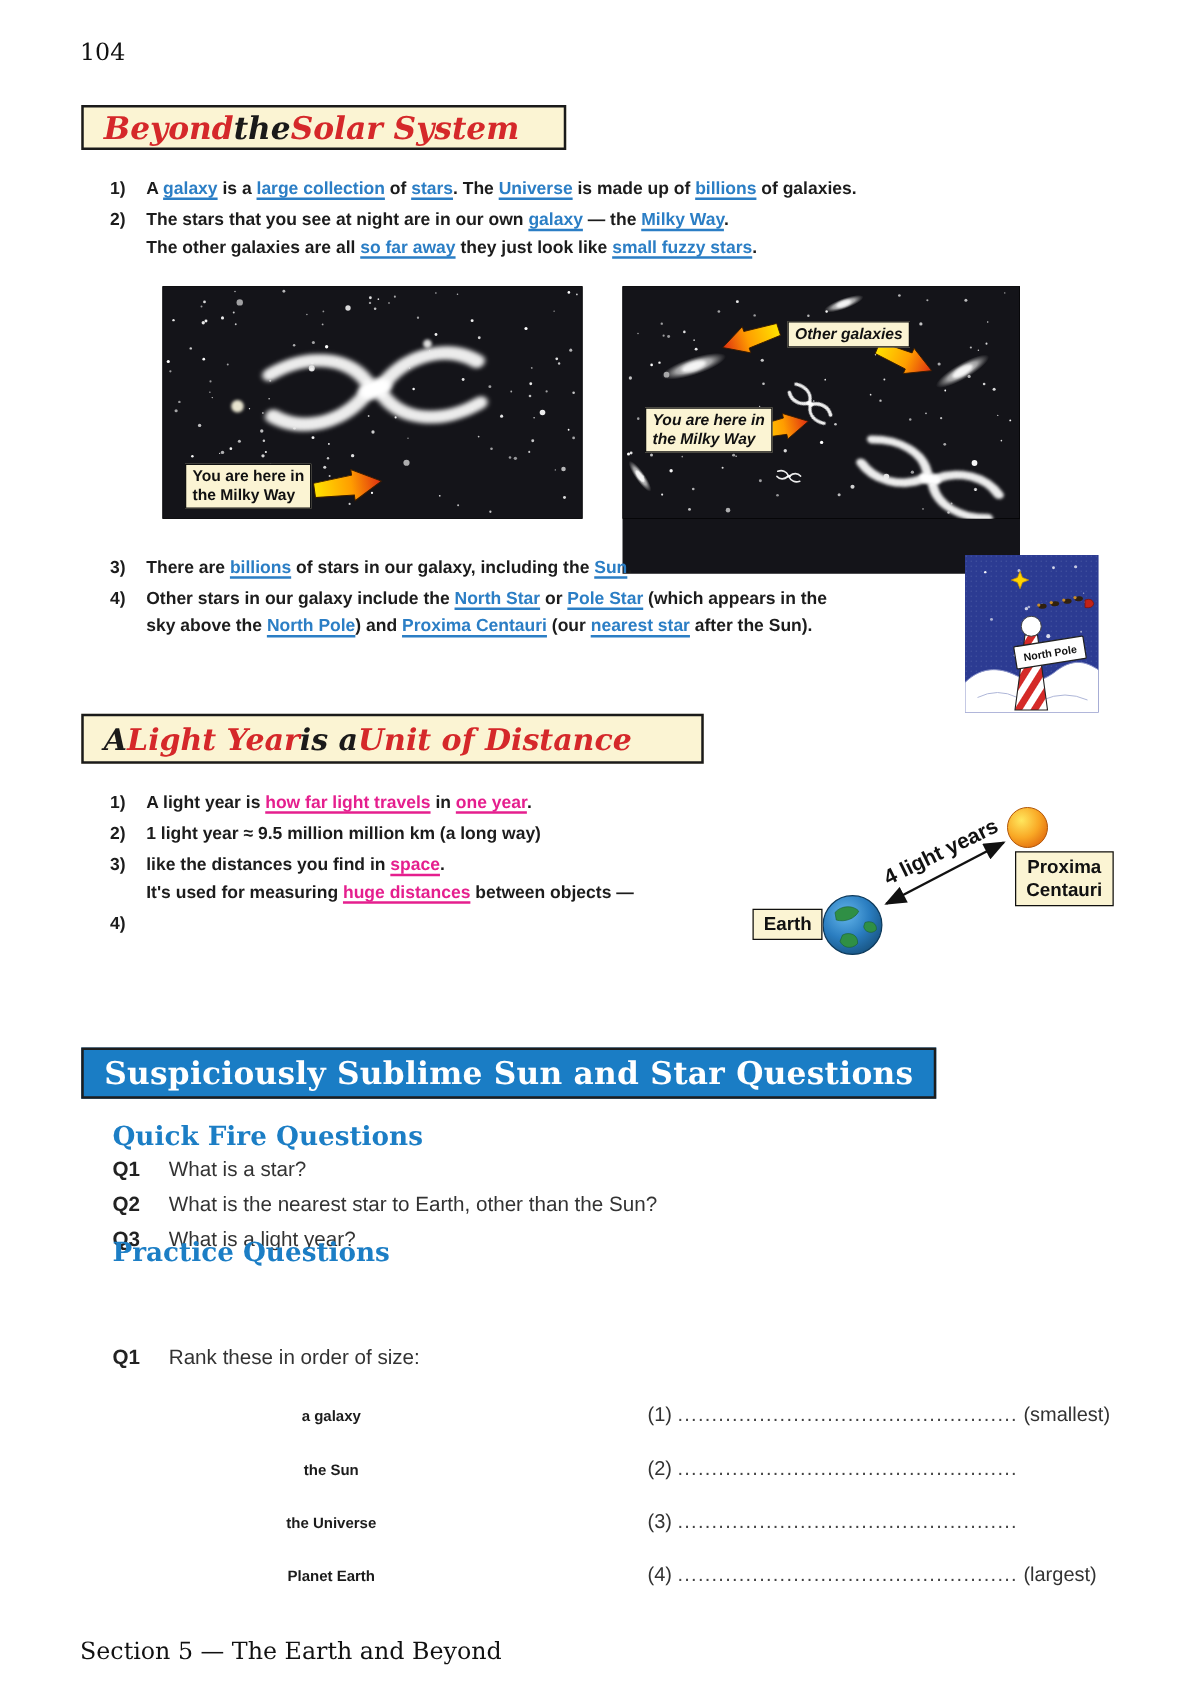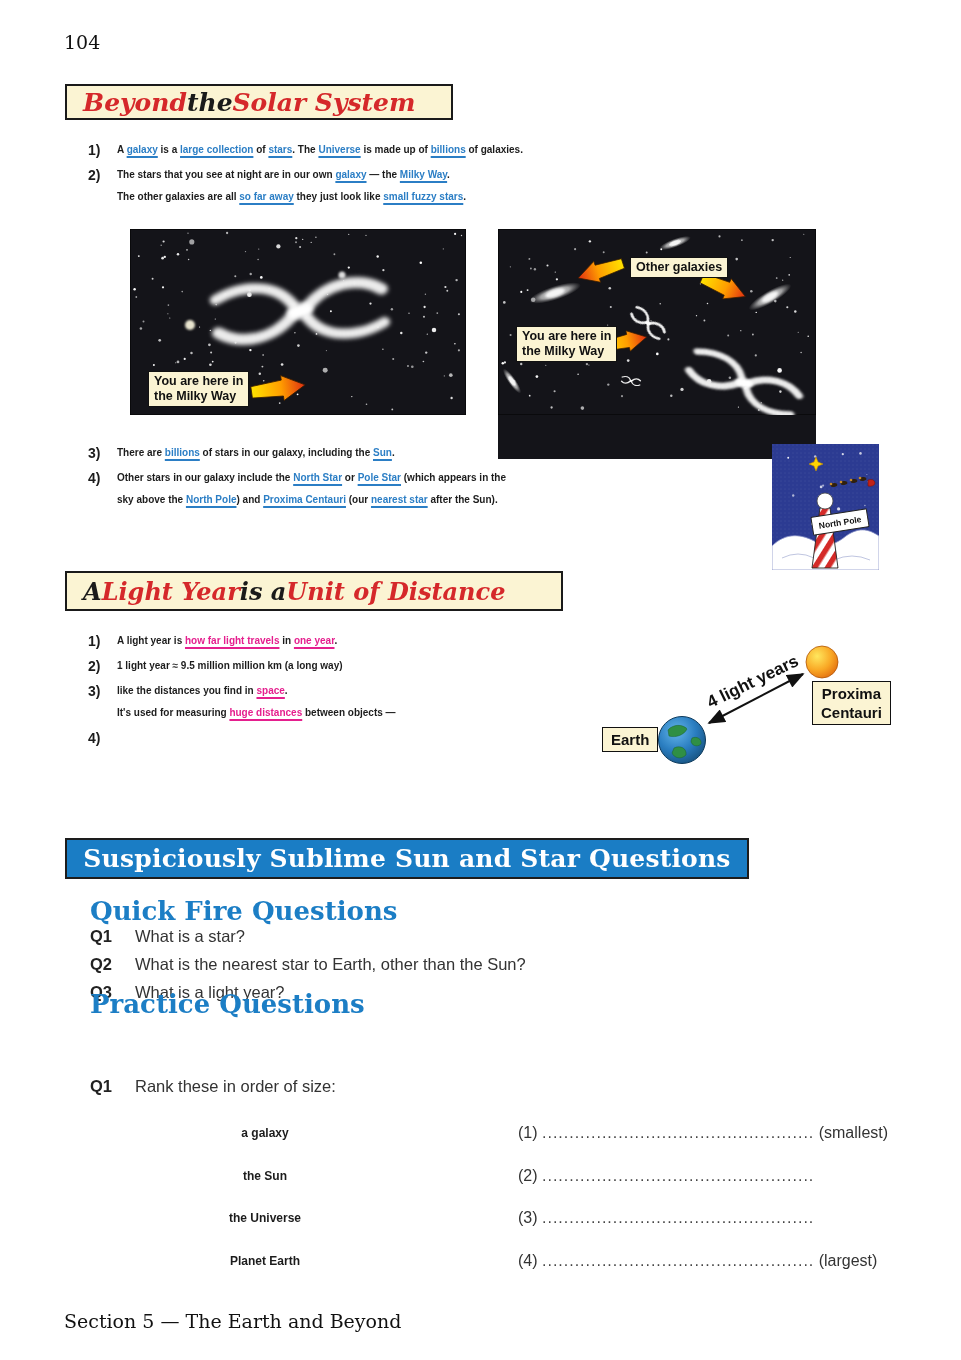--- a/index.html
+++ b/index.html
@@ -16,41 +16,41 @@
             padding:16px 16px;font-family:"DejaVu Serif",serif;font-weight:bold;font-style:italic;
             box-sizing:border-box;box-shadow:0 0 0 1px #fbf4d3 inset;}
   .titlebox .seg-r{color:#d5282a;}
   .titlebox .seg-p{color:#1a1a1a;}
 
   
   .numlist{display:flex;flex-direction:column;gap:3px;}
   .num-item{display:flex;align-items:flex-start;}
   .num-cell{width:29px;flex:0 0 29px;font-weight:bold;font-size:14px;line-height:22px;}
   .num-body{display:flex;flex-direction:column;}
-  .num-line{white-space:nowrap;font-weight:bold;font-size:10px;line-height:22px;}
+  .num-line{white-space:nowrap;font-weight:bold;font-size:14px;line-height:22px;}
   .seg-b{color:#2b7ec5;text-decoration:underline;text-decoration-thickness:1.5px;text-underline-offset:2.5px;}
   .seg-k{color:#e51f8e;text-decoration:underline;text-decoration-thickness:1.5px;text-underline-offset:2.5px;}
 
   
   .figure{position:absolute;background:#141419;}
   .figure svg{position:absolute;left:0;top:0;}
   .img-label{position:absolute;background:#fbf4d3;border:1.5px solid #111;color:#111;
              font-weight:bold;font-size:12.5px;line-height:15px;padding:2px 5px;white-space:nowrap;}
 
   
   .ly-label{position:absolute;background:#fbf4d3;border:1.5px solid #111;color:#111;
             font-weight:bold;font-size:15px;line-height:19px;padding:2px 8px;white-space:nowrap;}
   .ly-dist{position:absolute;font-weight:bold;font-size:17px;color:#111;transform:rotate(-26deg);
            width:130px;text-align:center;}
 
   
   .banner{background:#1a7dc5;border:2.5px solid #1d1d1d;color:#ffffff;display:flex;align-items:center;
           justify-content:center;font-family:"DejaVu Serif",serif;font-weight:bold;font-size:25px;
           box-sizing:border-box;letter-spacing:0.2px;}
-  .q-heading{font-family:"DejaVu Serif",serif;font-weight:bold;font-size:26px;color:#1c7ec5;}
+  .q-heading{font-family:"DejaVu Serif",serif;font-weight:bold;font-size:21px;color:#1c7ec5;}
   .qlist{display:flex;flex-direction:column;}
   .q-row{display:flex;height:28px;align-items:flex-start;}
   .q-num{width:45px;flex:0 0 45px;font-weight:bold;font-size:16.5px;color:#222;}
   .q-text{font-size:16.5px;color:#333;white-space:nowrap;}
   .ranklist{display:flex;flex-direction:column;}
   .rank-row{display:flex;height:42.5px;align-items:center;}
   .rank-label{width:230px;flex:0 0 230px;margin-left:60px;text-align:center;font-weight:bold;
               font-size:12px;color:#1c1c1c;}
   .rank-answer{margin-left:138px;font-size:16px;color:#333;white-space:nowrap;}
   .rank-answer .dots{letter-spacing:1px;color:#444;}
@@ -271,21 +271,21 @@
       <circle cx="212" cy="46" r="3.5" fill="#ddd" filter="url(#blurSm)"></circle>
       <use href="#spiral-galaxy" transform="translate(170,82) rotate(-14) scale(0.9,0.78)"></use>
       <use href="#orange-arrow" transform="translate(120,152) rotate(-8) scale(1.15)"></use>
     </svg>
     <div class="img-label" style="left:18px;top:142px;">
       <div>You are here in</div>
       <div>the Milky Way</div>
     </div>
   </div>
 
-  <div class="figure" style="left:498px;top:229px;width:318px;height:230px;">
+  <div class="figure" style="left:498px;top:229px;width:318px;height:230px;font-style:italic;">
     <svg width="318" height="186" viewBox="0 0 318 186">
       <rect x="0" y="0" width="318" height="186" fill="#141419" stroke="#000"></rect>
       <g>
           <circle cx="230.2" cy="106.6" r="0.98" fill="#fff" opacity="0.60"></circle>
           <circle cx="278.7" cy="49.0" r="0.87" fill="#fff" opacity="0.69"></circle>
           <circle cx="247.7" cy="159.5" r="1.17" fill="#fff" opacity="0.86"></circle>
           <circle cx="23.3" cy="62.9" r="1.04" fill="#fff" opacity="0.99"></circle>
           <circle cx="31.4" cy="29.9" r="0.94" fill="#fff" opacity="0.60"></circle>
           <circle cx="31.7" cy="166.7" r="0.85" fill="#fff" opacity="0.90"></circle>
           <circle cx="289.3" cy="78.2" r="1.06" fill="#fff" opacity="0.81"></circle>

